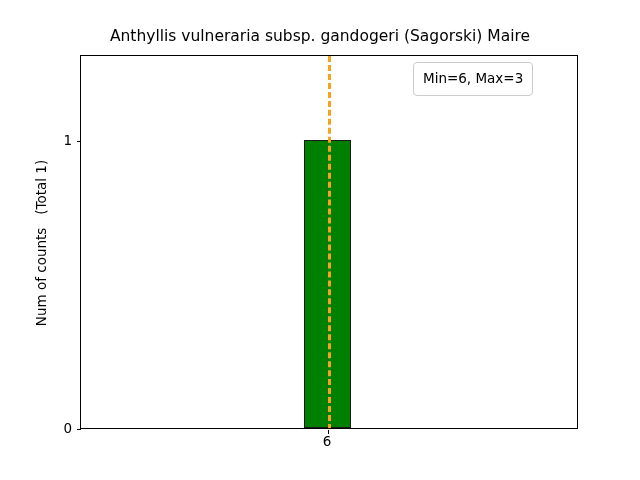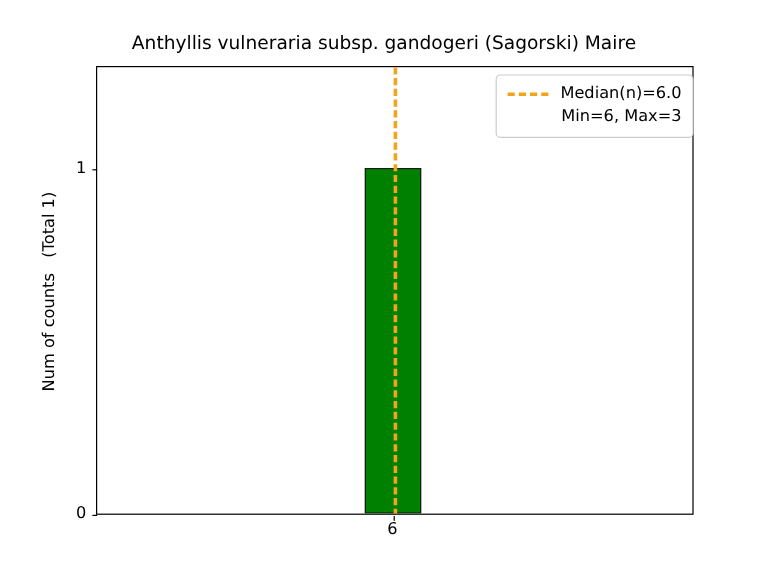--- a/index.html
+++ b/index.html
@@ -181,22 +181,18 @@
 
   <div class="ytick-label" style="left:56px; top:421px; width:16px; right:auto;">0</div>
   <div class="ytick-label" style="left:56px; top:133px; width:16px; right:auto;">1</div>
 
   <div class="xtick-label" style="left:307px; top:434px; width:40px;">6</div>
 
 
   <div id="ylabel">Num of counts   (Total 1)</div>
 
   <div id="legend">
-    <div class="legend-row">
-      <span class="legend-swatch"></span>
-      <span class="legend-text">Median(n)=6.0</span>
-    </div>
     <div class="legend-row second">
       <span class="legend-text">Min=6, Max=3</span>
     </div>
   </div>
 
 </div>
 
 </body></html>

